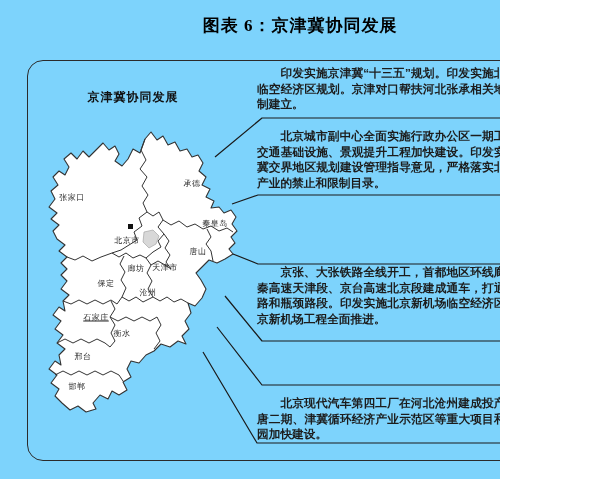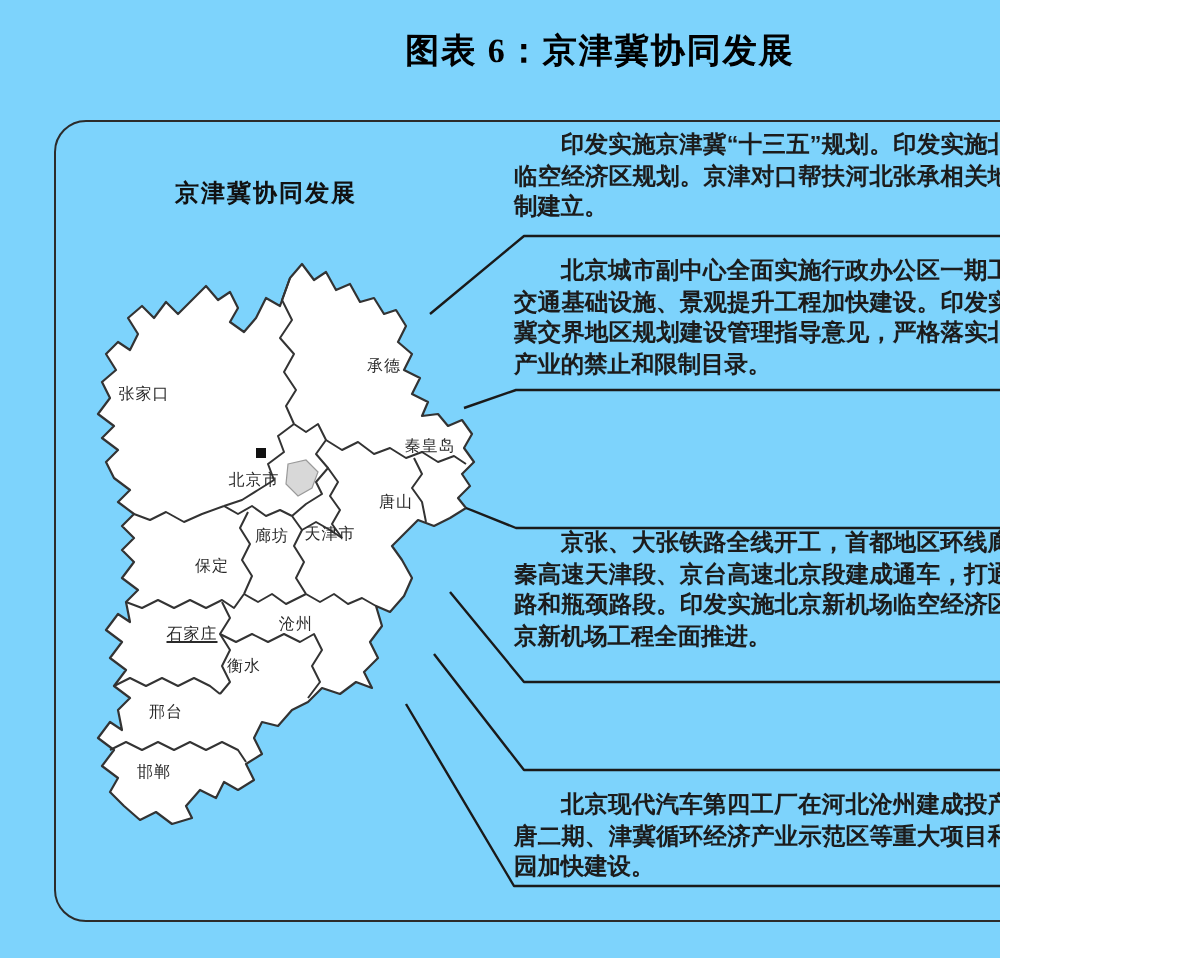--- a/index.html
+++ b/index.html
@@ -79,21 +79,21 @@
   <div class="map-title">京津冀协同发展</div>
 
   <span class="mlabel" style="left:72px;top:197px;">张家口</span>
   <span class="mlabel" style="left:192px;top:183px;">承德</span>
   <span class="mlabel" style="left:215px;top:223px;text-align:right;">秦皇岛</span>
   <span class="mlabel" style="left:127px;top:240px;">北京市</span>
   <span class="mlabel" style="left:198px;top:251px;">唐山</span>
   <span class="mlabel" style="left:136px;top:268px;text-align:right;">廊坊</span>
   <span class="mlabel" style="left:165px;top:267px;">天津市</span>
   <span class="mlabel" style="left:106px;top:283px;">保定</span>
-  <span class="mlabel" style="left:148px;top:312px;">沧州</span>
+  <span class="mlabel" style="left:148px;top:292px;">沧州</span>
   <span class="mlabel" style="left:96px;top:317px;text-decoration:underline;">石家庄</span>
   <span class="mlabel" style="left:122px;top:333px;">衡水</span>
   <span class="mlabel" style="left:83px;top:356px;">邢台</span>
   <span class="mlabel" style="left:77px;top:386px;">邯郸</span>
 
   <div class="ann ann1">印发实施京津冀“十三五”规划。印发实施北京新机场临空经济区规划。京津对口帮扶河北张承相关地区工作机制建立。</div>
   <div class="ann ann2">北京城市副中心全面实施行政办公区一期工程，重大交通基础设施、景观提升工程加快建设。印发实施加强京冀交界地区规划建设管理指导意见，严格落实北京市新增产业的禁止和限制目录。</div>
   <div class="ann ann4">京张、大张铁路全线开工，首都地区环线廊坊段、京秦高速天津段、京台高速北京段建成通车，打通一批断头路和瓶颈路段。印发实施北京新机场临空经济区规划，北京新机场工程全面推进。</div>
   <div class="ann ann6">北京现代汽车第四工厂在河北沧州建成投产，首钢京唐二期、津冀循环经济产业示范区等重大项目和产业合作园加快建设。</div>
 

